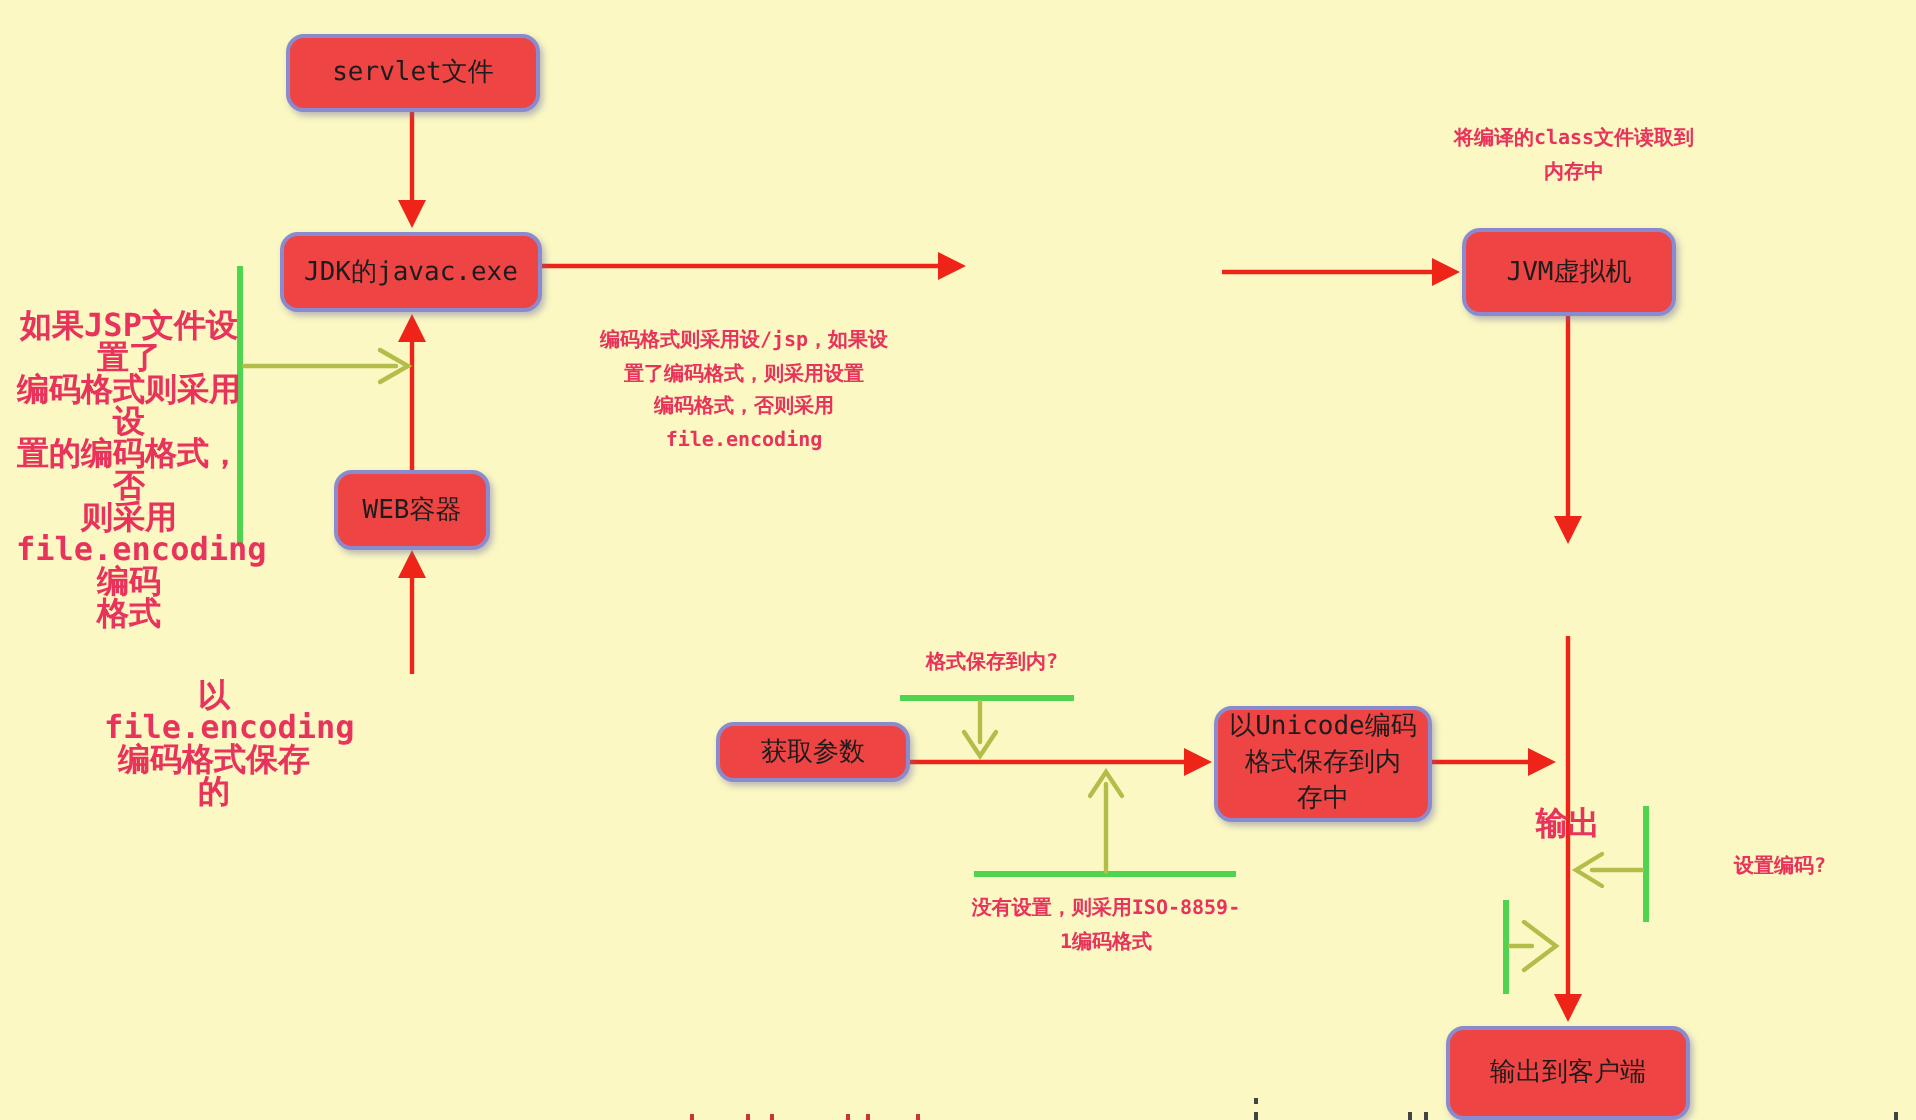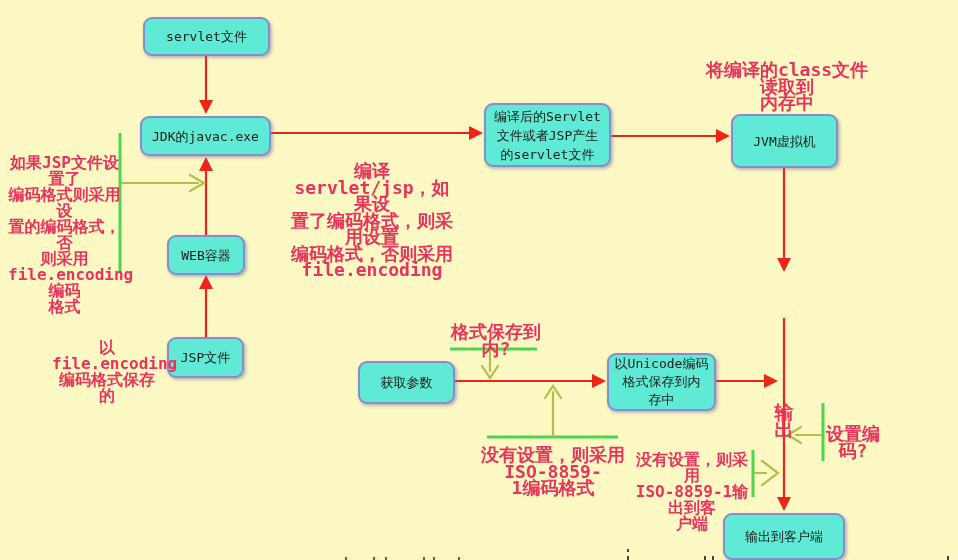--- a/index.html
+++ b/index.html
@@ -3,36 +3,36 @@
 <meta charset="utf-8">
 <style>
   html,body{margin:0;padding:0;background:#888;}
   #canvas{
     position:relative;width:958px;height:560px;overflow:hidden;
     background:var(--bg,#fbf8c3);
     font-family:"DejaVu Sans Mono","Liberation Mono",monospace;
   }
   #overlay{position:absolute;left:0;top:0;width:958px;height:560px;}
   .node{
-    position:absolute;background:#5eead4;
+    position:absolute;background:#ef4444;
     border:2px solid var(--box-border,#8a8ace);
     border-radius:9px;
     display:flex;align-items:center;justify-content:center;
     text-align:center;white-space:pre-line;
     font-size:13px;line-height:19px;color:#1c1c1c;
     box-shadow:1.5px 2px 3px rgba(110,110,160,.45);
     box-sizing:border-box;
   }
   .rlabel{
     position:absolute;color:var(--red-text,#e8345c);
-    font-weight:bold;font-size:18px;line-height:16.5px;
+    font-weight:bold;font-size:10px;line-height:16.5px;
     text-align:center;white-space:pre-line;
   }
   .rlabel.small{font-size:16px;line-height:16px;}
-  .rlabel.big{font-size:19px;}
+  .rlabel.big{font-size:16px;}
 </style>
 </head>
 <body>
 
 <div id="canvas">
 
   <svg id="overlay" viewBox="0 0 958 560" xmlns="http://www.w3.org/2000/svg">
 
     <g stroke="#ee2418" stroke-width="2.2" fill="#ee2418">
       <line x1="206" y1="56" x2="206" y2="101"></line>
@@ -93,61 +93,54 @@
       <rect x="947" y="556" width="2" height="4" fill="#444444"></rect>
     </g>
   </svg>
 
   <div class="node" style="left:143px;top:17px;width:127px;height:39px">servlet文件</div>
 
   <div class="node" style="left:167px;top:235px;width:78px;height:40px">WEB容器</div>
 
   <div class="node" style="left:140px;top:116px;width:131px;height:40px">JDK的javac.exe</div>
 
-  <div class="node" style="left:167px;top:337px;width:77px;height:41px">JSP文件</div>
-
-  <div class="node" style="left:484px;top:103px;width:127px;height:64px">编译后的Servlet
-文件或者JSP产生
-的servlet文件</div>
-
-  <div class="node" style="left:731px;top:114px;width:107px;height:54px">JVM虚拟机</div>
 
 
-  <div class="node" style="left:358px;top:361px;width:97px;height:43px">获取参数</div>
+  <div class="node" style="left:731px;top:114px;width:107px;height:44px">JVM虚拟机</div>
+
+
+  <div class="node" style="left:358px;top:361px;width:97px;height:30px">获取参数</div>
 
   <div class="node" style="left:607px;top:353px;width:109px;height:58px;line-height:18px">以Unicode编码
 格式保存到内
 存中</div>
 
   <div class="node" style="left:723px;top:513px;width:122px;height:47px">输出到客户端</div>
 
   <div class="rlabel" style="left:705px;top:62px;width:164px">将编译的class文件读取到
 内存中</div>
 
-  <div class="rlabel" style="left:288px;top:163px;width:168px">编译servlet/jsp，如果设
+  <div class="rlabel" style="left:288px;top:163px;width:168px">编码格式则采用设/jsp，如果设
 置了编码格式，则采用设置
 编码格式，否则采用
 file.encoding</div>
 
   <div class="rlabel small" style="left:8px;top:155px;width:113px">如果JSP文件设置了
 编码格式则采用设
 置的编码格式，否
 则采用
 file.encoding编码
 格式</div>
 
   <div class="rlabel small" style="left:52px;top:340px;width:110px">以file.encoding
 编码格式保存的</div>
 
   <div class="rlabel" style="left:450px;top:324px;width:92px">格式保存到内?</div>
 
   <div class="rlabel" style="left:468px;top:447px;width:170px">没有设置，则采用ISO-8859-
 1编码格式</div>
 
-  <div class="rlabel small" style="left:630px;top:452px;width:124px">没有设置，则采用
-ISO-8859-1输出到客
-户端</div>
 
   <div class="rlabel big" style="left:766px;top:404px;width:36px">输出</div>
 
-  <div class="rlabel" style="left:822px;top:426px;width:62px">设置编码?</div>
+  <div class="rlabel" style="left:859px;top:426px;width:62px">设置编码?</div>
 
 </div>
 
 </body></html>

